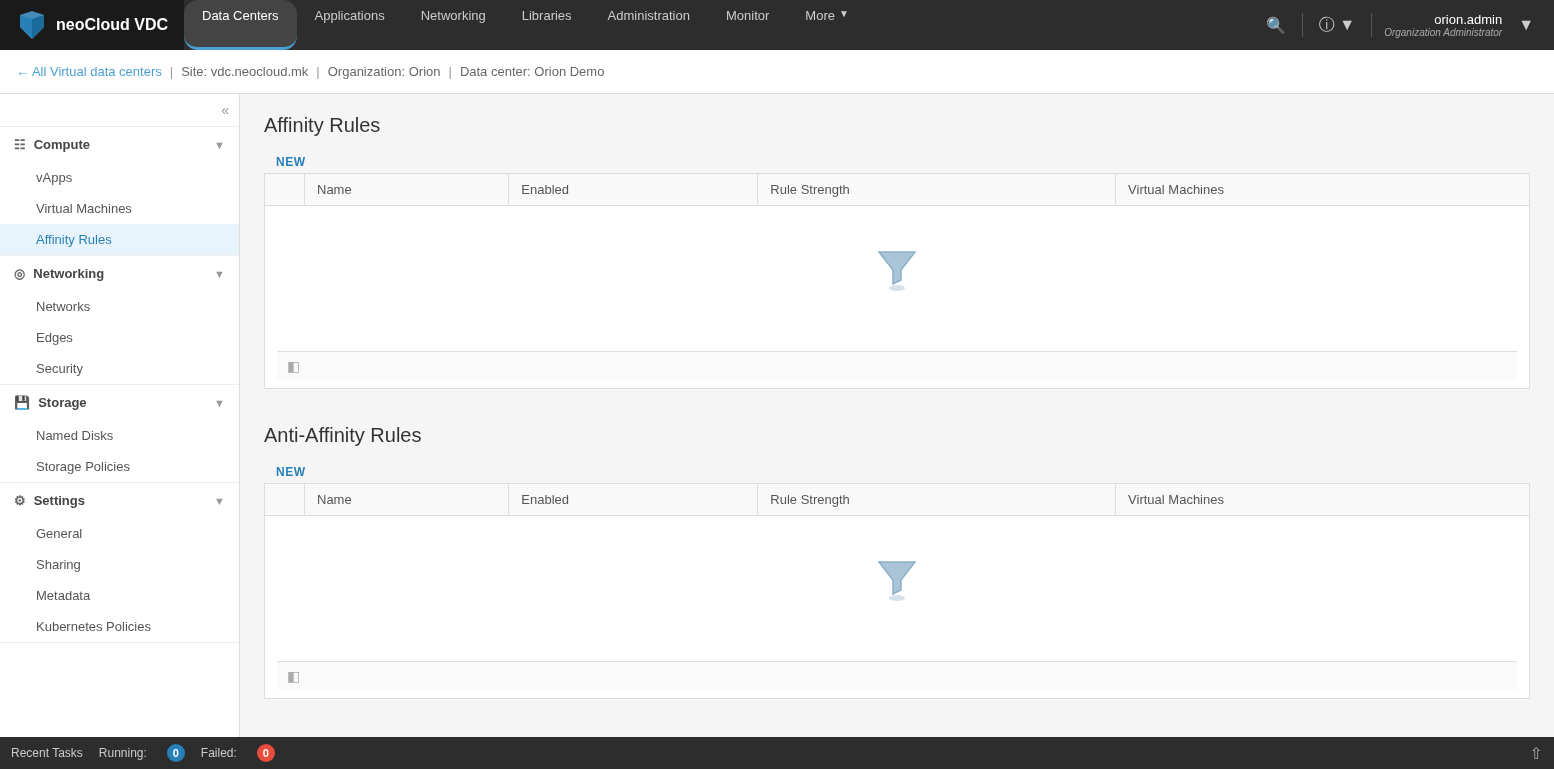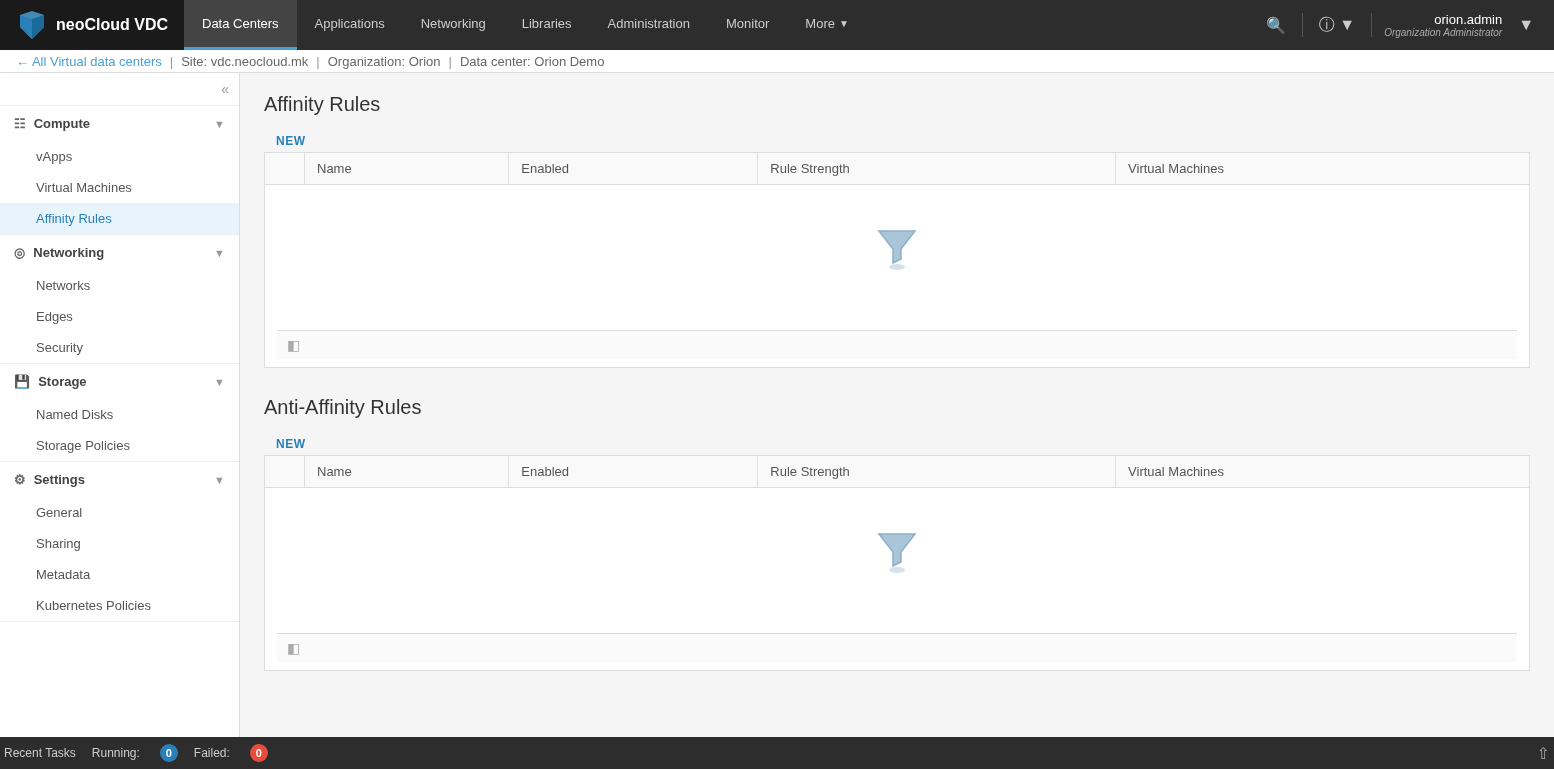--- a/index.html
+++ b/index.html
@@ -30,28 +30,29 @@
       color: #fff;
       font-size: 16px;
       font-weight: 600;
     }
     .nav-items {
       display: flex;
       align-items: stretch;
     }
     .nav-item {
       display: flex;
-      align-items: center;
-      padding: 0 18px;
+      align-items: flex-start;
+      padding: 8px 18px;
       color: #ccc;
       cursor: pointer;
       font-size: 13px;
       border-bottom: 3px solid transparent;
       transition: background 0.15s;
       white-space: nowrap;
+      border-radius: 14px;
     }
     .nav-item.active { background: #444; color: #fff; border-bottom-color: #4a9fd4; }
     .nav-item .caret { margin-left: 4px; font-size: 10px; }
     .nav-right {
       margin-left: auto;
       display: flex;
       align-items: center;
       padding-right: 16px;
       gap: 12px;
     }
@@ -68,21 +69,21 @@
       text-align: right;
     }
     .user-info .username { color: #fff; font-size: 13px; }
     .user-info .role { font-size: 10px; color: #aaa; font-style: italic; }
 
     
     .breadcrumb {
       background: #fff;
       border-bottom: 1px solid #ddd;
       padding: 0 16px;
-      height: 23px;
+      height: 44px;
       display: flex;
       align-items: center;
       gap: 8px;
       font-size: 13px;
       flex-shrink: 0;
     }
     .breadcrumb a { color: #4a9fd4; text-decoration: none; cursor: pointer; }
     .breadcrumb .sep { color: #999; }
     .breadcrumb .crumb { color: #666; }
 
@@ -162,21 +163,21 @@
       border: none;
       background: transparent;
       letter-spacing: 0.5px;
     }
 
     .rules-table {
       width: 100%;
       background: #fff;
       border: 1px solid #ddd;
       border-collapse: collapse;
-      margin-bottom: 28px;
+      margin-bottom: 35px;
     }
     .rules-table th {
       background: #f9f9f9;
       border-bottom: 1px solid #ddd;
       border-right: 1px solid #ddd;
       padding: 8px 12px;
       text-align: left;
       font-weight: 500;
       font-size: 13px;
       color: #555;
@@ -213,21 +214,21 @@
 
     .section-gap { }
 
     
     .bottom-bar {
       background: #2d2d2d;
       color: #ccc;
       height: 32px;
       display: flex;
       align-items: center;
-      padding: 0 4px;
+      padding: 0 11px;
       gap: 16px;
       flex-shrink: 0;
       font-size: 12px;
     }
     .bottom-bar .task-label { color: #ccc; }
     .bottom-bar .badge {
       display: inline-flex;
       align-items: center;
       justify-content: center;
       width: 18px;

